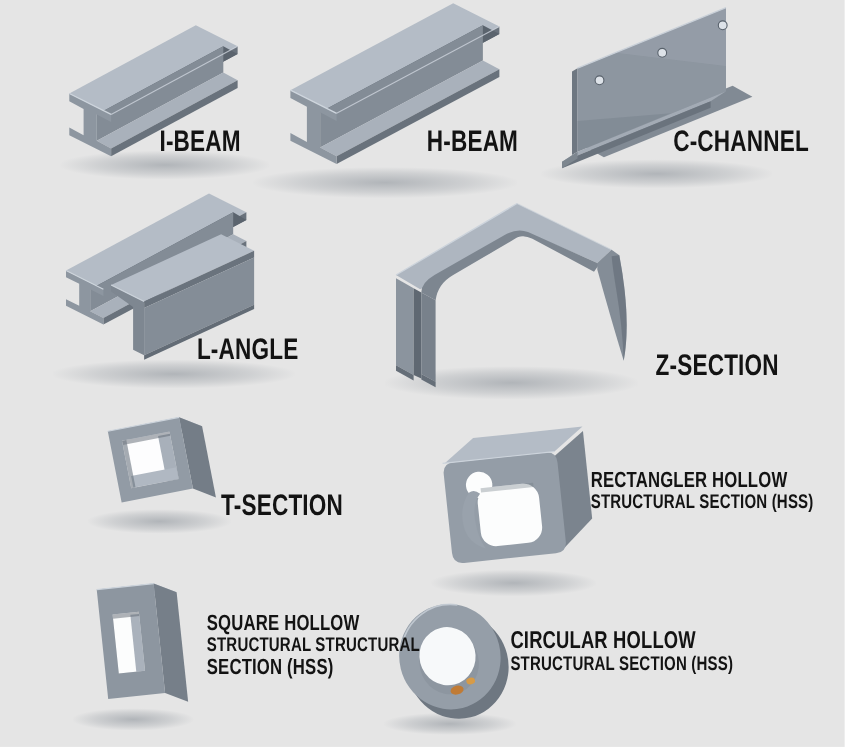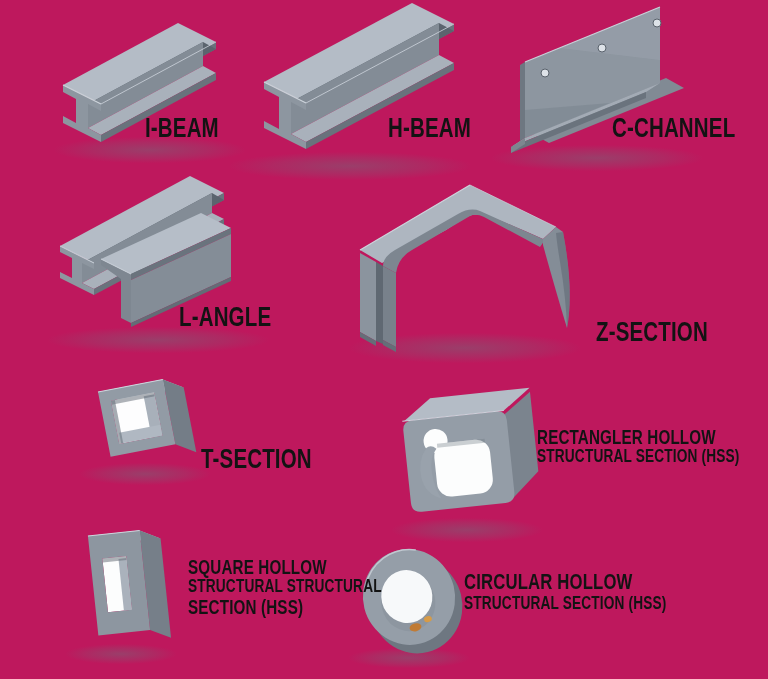--- a/index.html
+++ b/index.html
@@ -1,18 +1,18 @@
 <!DOCTYPE html>
 <html><head>
 <meta charset="utf-8">
 <style>
   html,body{margin:0;padding:0;background:#ffffff;}
   #canvas{
     position:relative;width:768px;height:679px;overflow:hidden;
-    background:#be185d;font-family:"Liberation Sans",sans-serif;
+    background:#e5e5e5;font-family:"Liberation Sans",sans-serif;
   }
   .shadow{position:absolute;pointer-events:none;
     background:radial-gradient(ellipse at center, rgba(105,114,124,0.42) 0%, rgba(105,114,124,0.18) 45%, rgba(105,114,124,0) 72%);}
   svg.art{position:absolute;left:0;top:0;}
   .label{
     position:absolute;font-weight:700;color:#131313;white-space:nowrap;
     transform:scaleX(0.76);transform-origin:left top;letter-spacing:0.2px;
   }
   .label.big{font-size:27px;line-height:27px;}
   .label .ln{display:block;}

